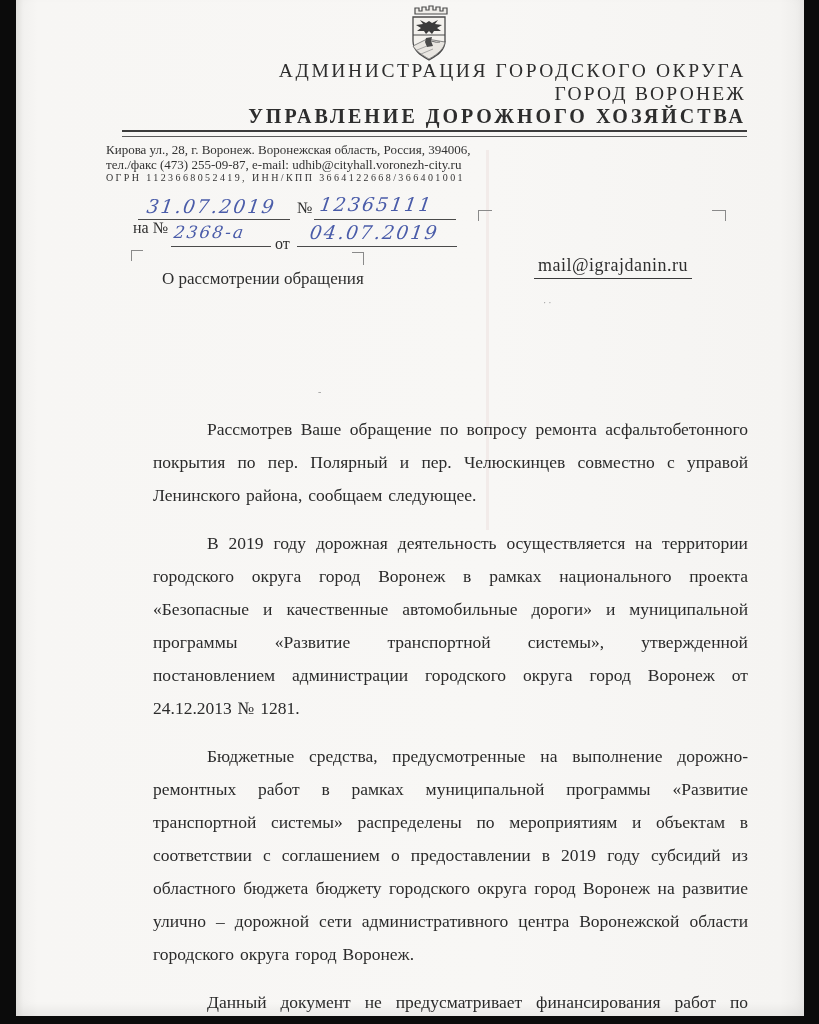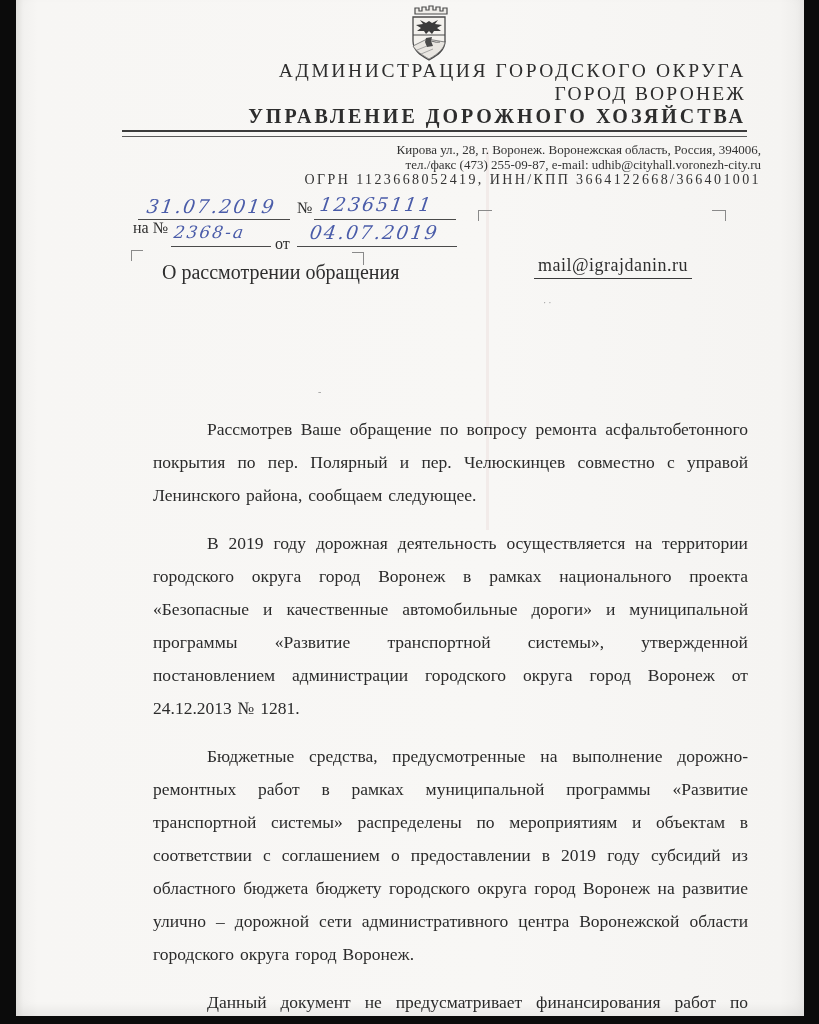--- a/index.html
+++ b/index.html
@@ -20,42 +20,42 @@
   
   .crest{position:absolute;left:381px;top:2px;width:64px;height:60px;}
   .org{position:absolute;left:106px;width:624px;text-align:right;color:#2d2d2d;white-space:nowrap;}
   .org1{top:60px;font-size:19.5px;letter-spacing:2.6px;}
   .org2{top:83px;font-size:19.5px;letter-spacing:2.2px;}
   .org3{top:105px;font-size:20px;font-weight:bold;letter-spacing:3px;}
   .rule{
     position:absolute;left:106px;top:130px;width:625px;height:4px;
     border-top:2.5px solid #3c3c3c;border-bottom:1.2px solid #5a5a5a;
   }
-  .addr{position:absolute;left:120px;width:625px;text-align:right;color:#333;white-space:nowrap;}
+  .addr{position:absolute;left:90px;width:625px;text-align:left;color:#333;white-space:nowrap;}
   .addr1{top:142px;font-size:13px;}
   .addr2{top:157px;font-size:13px;}
-  .addr3{top:172px;font-size:14px;letter-spacing:2.4px;}
+  .addr3{top:172px;font-size:10px;letter-spacing:2.4px;}
   
   .printed{position:absolute;color:#2f2f2f;font-size:16px;white-space:nowrap;}
   .handw{
     position:absolute;color:#4a5ca9;font-size:19px;font-style:italic;
     font-family:"DejaVu Serif", serif;letter-spacing:2px;transform:skewX(-8deg);
     white-space:nowrap;
   }
   .fill-line{position:absolute;border-bottom:1.4px solid #4a4a4a;height:1px;}
   
   .cm{position:absolute;width:13px;height:10px;}
   .cm.tl{border-left:1.4px solid #8a8a8a;border-top:1.4px solid #8a8a8a;}
   .cm.tr{border-right:1.4px solid #8a8a8a;border-top:1.4px solid #8a8a8a;}
   
   .email{
     position:absolute;left:518px;top:255px;font-size:18px;color:#2e2e2e;
     border-bottom:1.4px solid #3a3a3a;padding:0 4px 2px 4px;letter-spacing:0.5px;
   }
-  .subject{position:absolute;left:146px;top:261px;font-size:20px;color:#2e2e2e;white-space:nowrap;font-family:Liberation Serif, serif;}
+  .subject{position:absolute;left:146px;top:269px;font-size:17px;color:#2e2e2e;white-space:nowrap;font-family:Liberation Serif, serif;}
   .artifact{position:absolute;color:#9a9a9a;font-size:10px;letter-spacing:2px;}
   
   .body-text{
     position:absolute;left:122px;top:398px;width:625px;color:#2b2b2b;
     font-size:17.5px;line-height:33px;text-align:justify;
   }
   .body-text p{margin:15px;text-indent:54px;word-spacing:1.5px;}
 </style>
 </head>
 <body>

